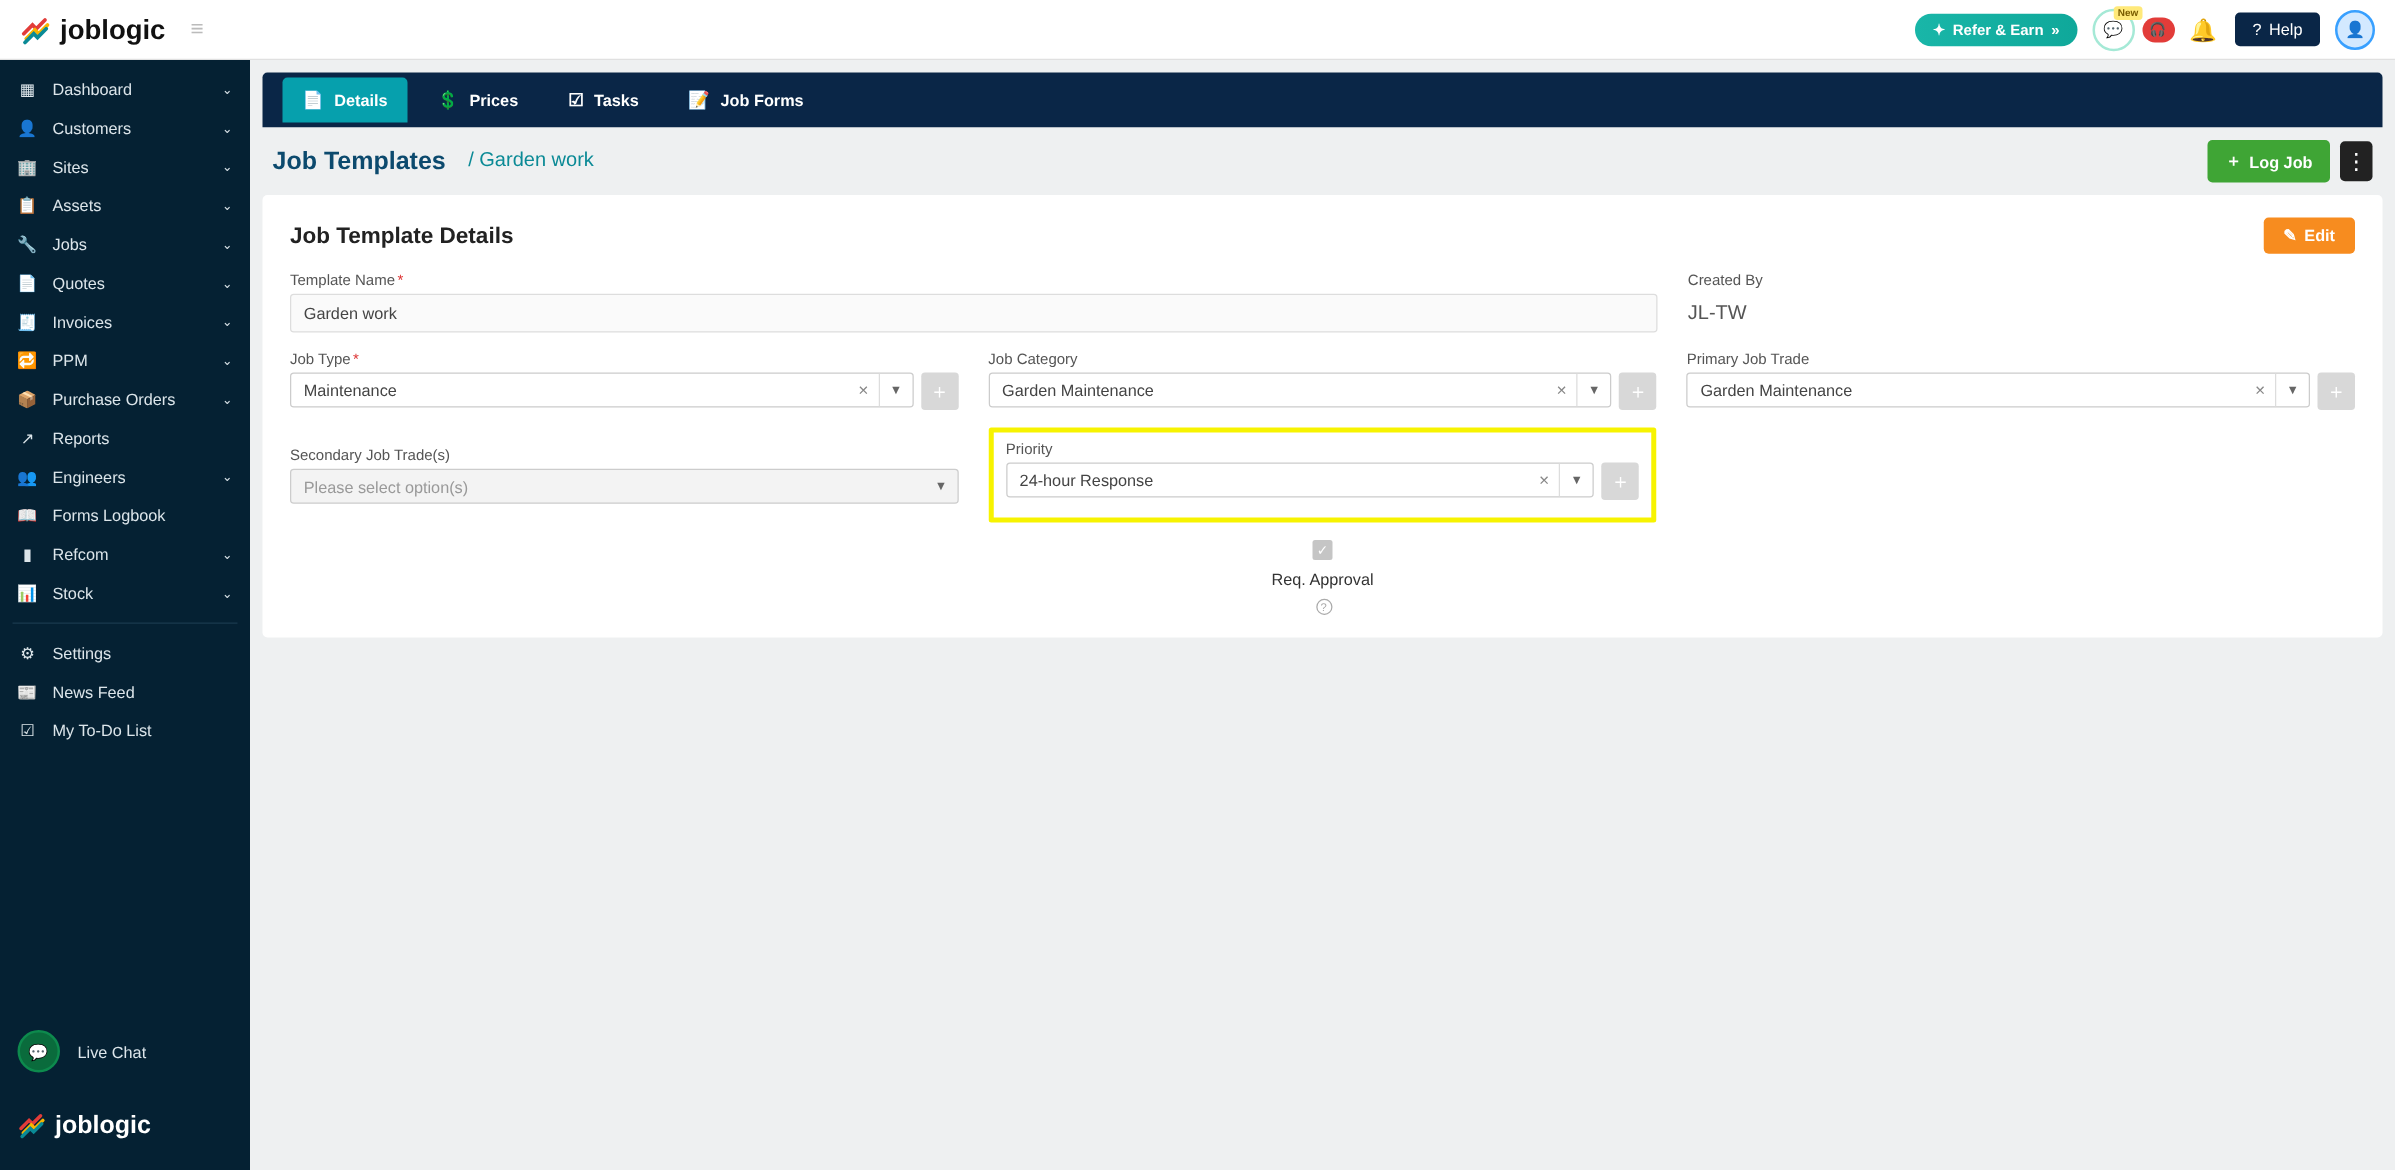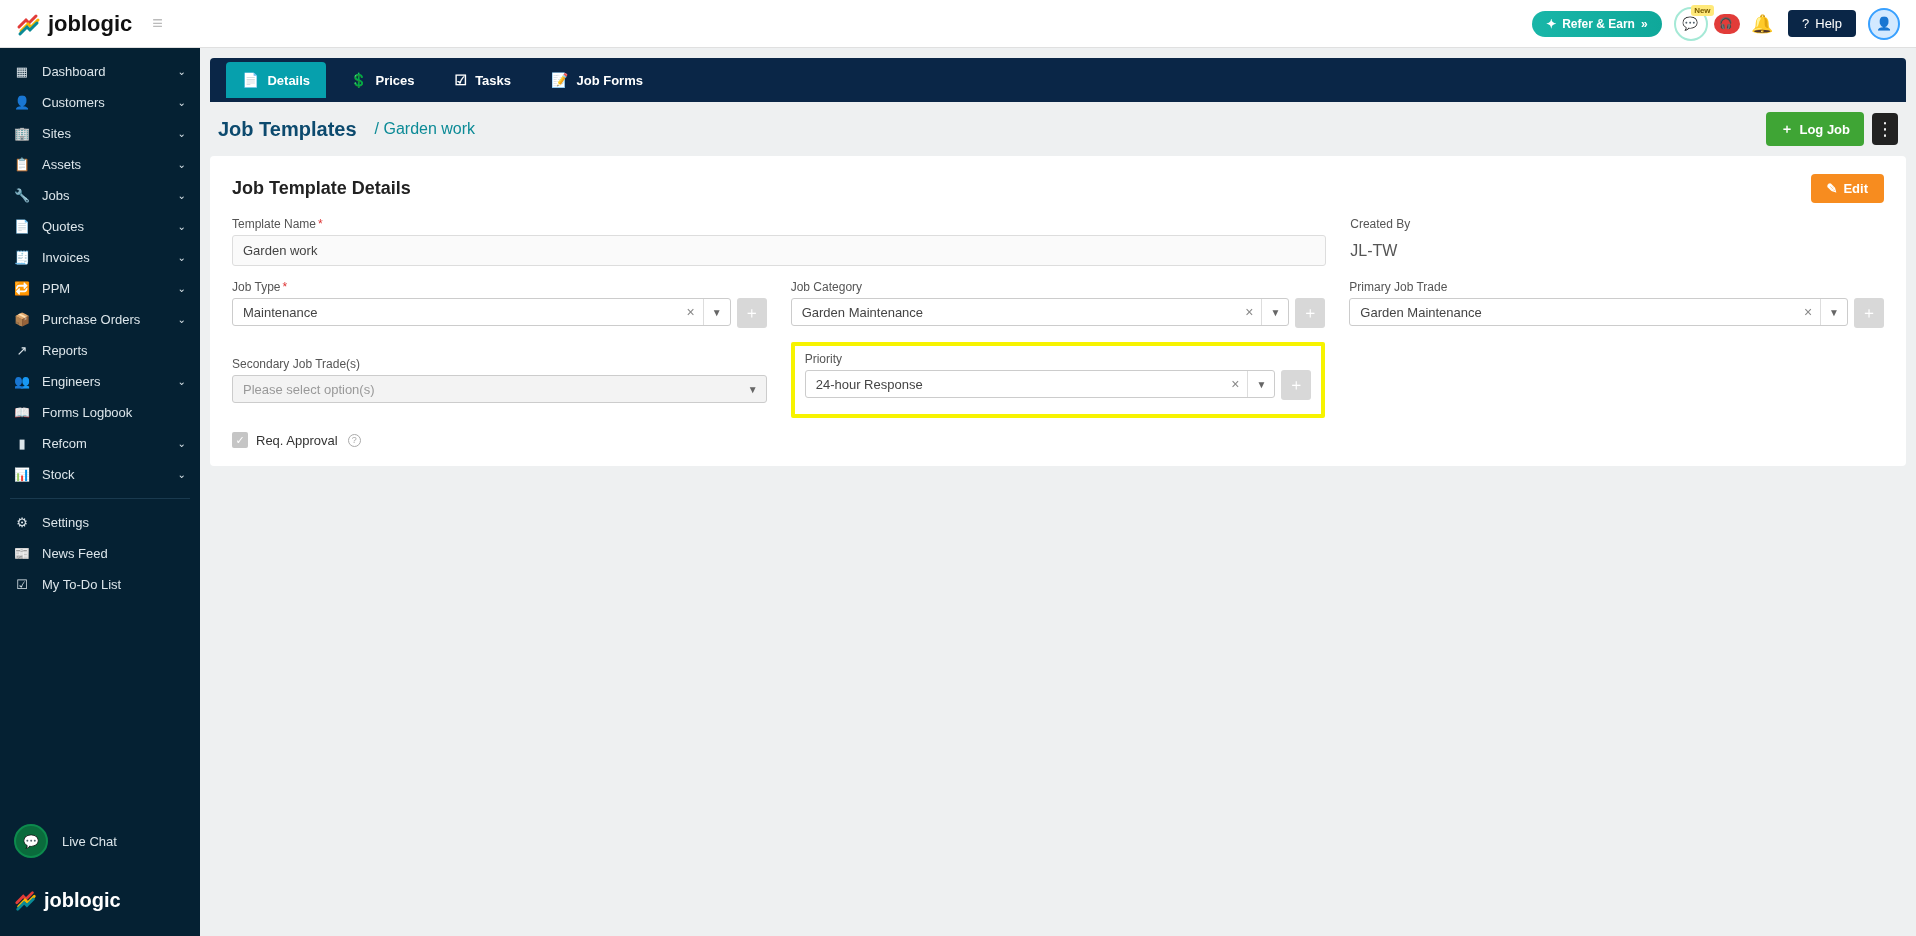--- a/index.html
+++ b/index.html
@@ -69,21 +69,21 @@
 .select-wrap { display: flex; align-items: stretch; gap: 6px; }
 .select-box { flex: 1; display: flex; align-items: center; background: #fff; border: 1px solid #ccc; border-radius: 3px; padding: 0 0 0 10px; height: 28px; font-size: 13px; }
 .select-box .val { flex: 1; color: #444; }
 .select-box .placeholder { color:#999; }
 .select-box .clear { color: #888; padding: 0 8px; cursor: pointer; font-size: 14px; border-right:1px solid #ddd; height:100%; display:flex; align-items:center;}
 .select-box .caret { color: #666; padding: 0 8px; cursor: pointer; font-size: 10px; }
 .add-btn { width: 30px; height: 30px; background: #d8d8d8; border-radius: 3px; display: flex; align-items: center; justify-content: center; color: #fff; font-size: 16px; cursor: pointer; }
 .select-box.disabled { background:#f3f3f3; }
 .highlight-box { border: 4px solid #f7f300; padding: 6px 10px 14px; border-radius: 2px; }
 
-.checkbox-row { display: flex; align-items: center; gap: 8px; margin-top: 8px; }
+.checkbox-row { display: flex; align-items: center; gap: 8px; margin-top: 8px; flex-direction: column; }
 .cb { width: 16px; height: 16px; background: #c5c5c5; border-radius: 2px; display: flex; align-items: center; justify-content: center; color: #fff; font-size: 11px; }
 .cb.checked::after { content: '✓'; }
 .info-i { width: 13px; height: 13px; border: 1px solid #aaa; border-radius: 50%; color: #aaa; font-size: 9px; display: inline-flex; align-items: center; justify-content: center; margin-left: 2px; }
 
 svg { display: block; }
 </style>
 </head>
 <body>
 
 <div class="topbar">

